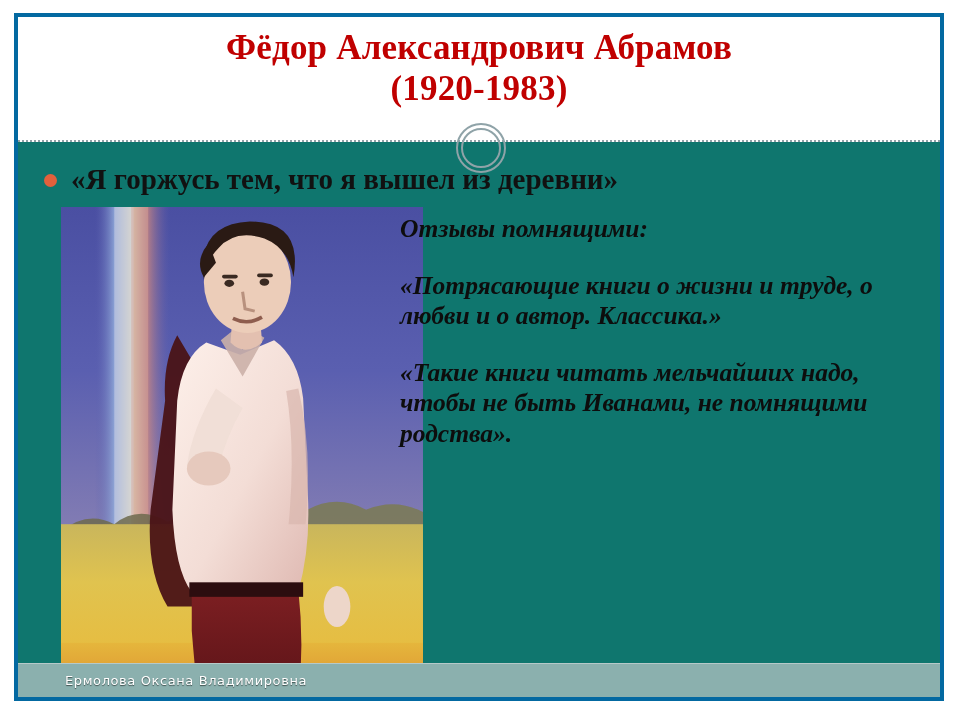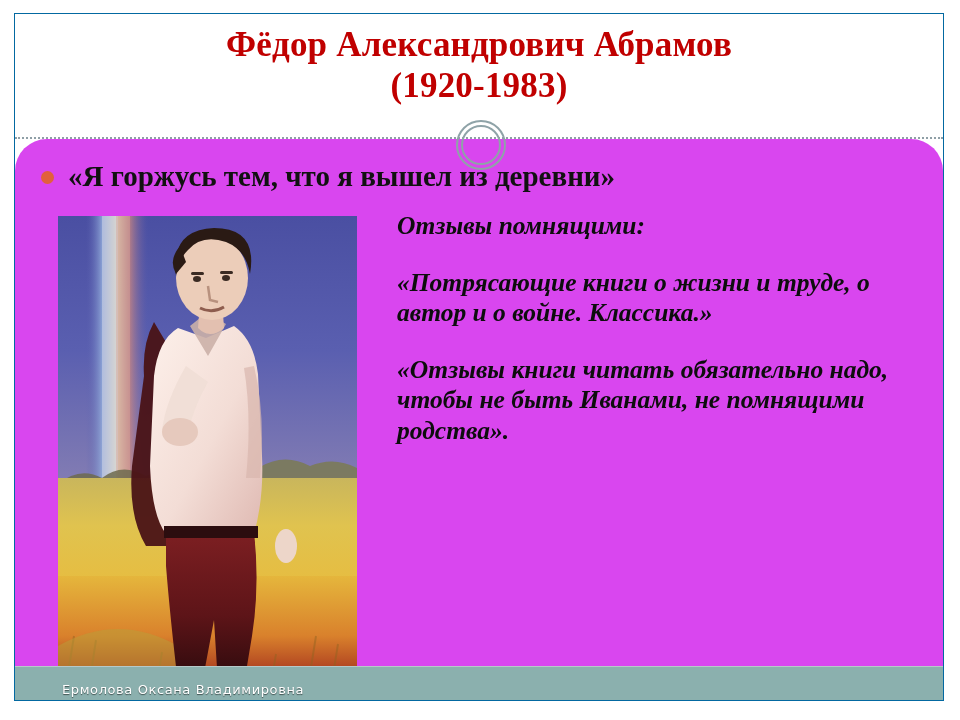--- a/index.html
+++ b/index.html
@@ -15,21 +15,21 @@
   }
 
   
   .slide {
     position: absolute;
     left: 14px;
     top: 13px;
     width: 930px;
     height: 688px;
     background: #ffffff;
-    border: 1px solid #0369a1;
+    border: 4px solid #0369a1;
     box-sizing: border-box;
     overflow: hidden;
   }
 
   
   .slide-header {
     position: absolute;
     left: 0; top: 0;
     width: 100%;
     height: 124px;
@@ -82,22 +82,21 @@
     border: 2px solid #8fa3a8;
   }
 
   
   .slide-body {
     position: absolute;
     left: 0;
     top: 125px;
     width: 100%;
     bottom: 0;
-    background: #d946ef;
-    border-radius: 32px;
+    background: #0f766e;
   }
 
   
   .footer-band {
     position: absolute;
     left: 0;
     right: 0;
     bottom: 0;
     height: 33px;
     background: #8bb0ae;
@@ -128,22 +127,22 @@
     font-weight: bold;
     font-size: 29px;
     line-height: 1.1;
     white-space: nowrap;
   }
 
   
   .photo-wrap {
     position: absolute;
     left: 43px;
-    top: 77px;
-    width: 299px;
+    top: 65px;
+    width: 362px;
     height: 493px;
     overflow: hidden;
     background: #3f4494;
   }
   .photo-canvas {
     position: absolute;
     inset: 0;
   }
   .watermark {
     position: absolute;
@@ -292,19 +291,19 @@
 
         <ellipse cx="132" cy="474" rx="19" ry="11" fill="#180607"></ellipse>
         <ellipse cx="176" cy="474" rx="19" ry="11" fill="#180607"></ellipse>
       </svg>
 
       <div class="watermark">Ермолова Оксана Владимировна</div>
     </div>
 
     <div class="reviews">
       <p class="review-block">Отзывы помнящими:</p>
-      <p class="review-block">«Потрясающие книги о жизни и труде, о автор и о войне. Классика.»</p>
-      <p class="review-block">«Отзывы книги читать обязательно надо, чтобы не быть Иванами, не помнящими родства».</p>
+      <p class="review-block">«Потрясающие книги о жизни и труде, о любви и о автор. Классика.»</p>
+      <p class="review-block">«Такие книги читать мельчайших надо, чтобы не быть Иванами, не помнящими родства».</p>
     </div>
 
     <div class="footer-band"></div>
   </div>
 </div>
 
 </body></html>

